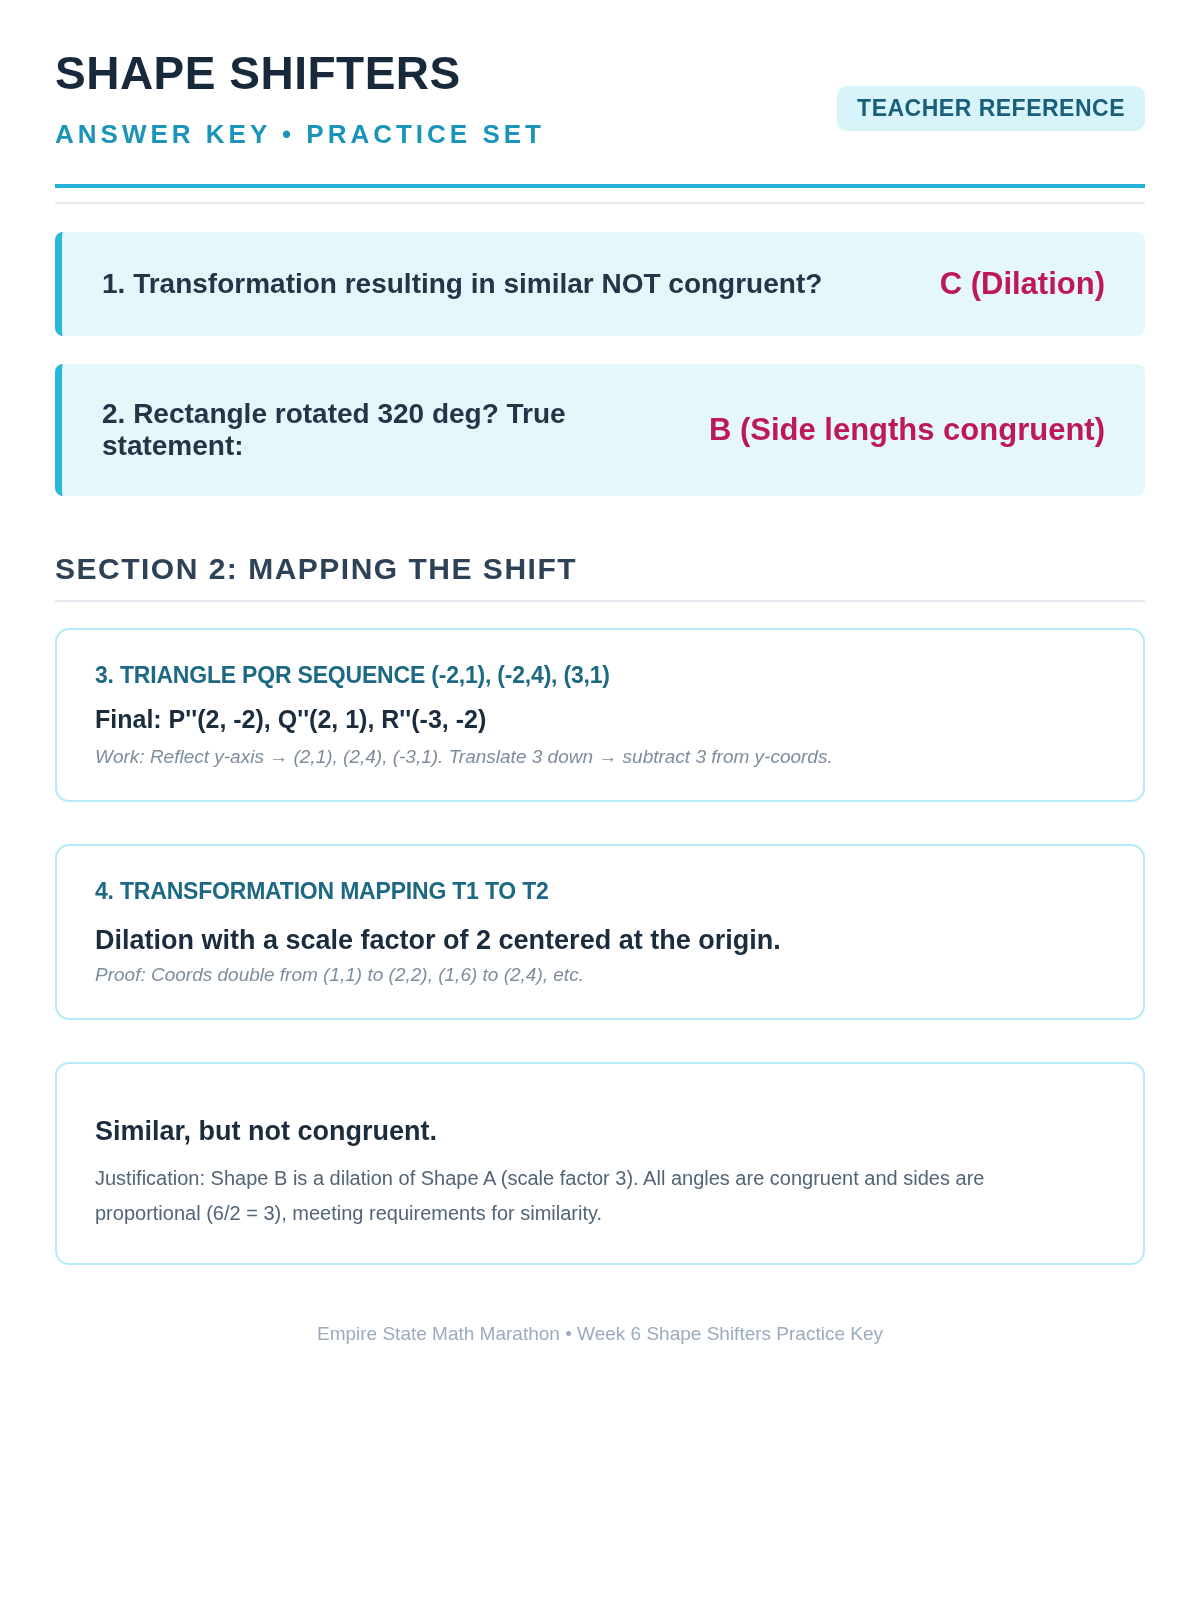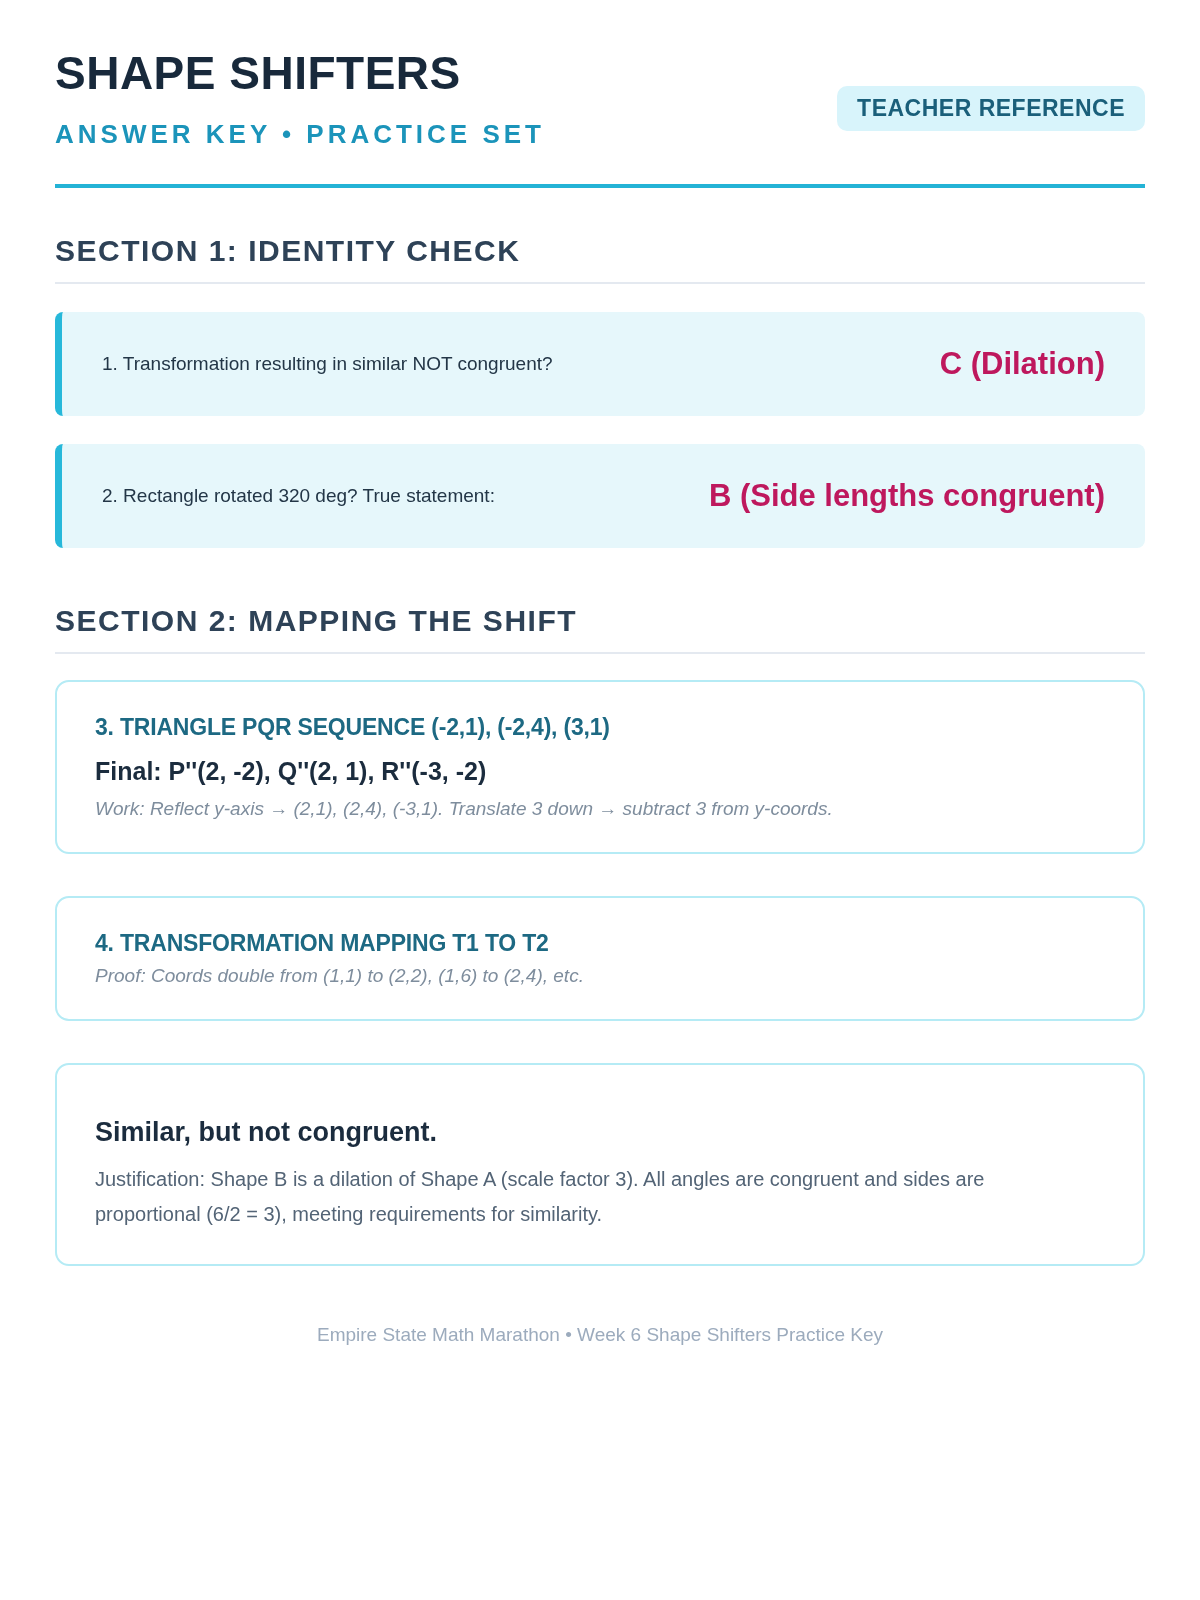--- a/index.html
+++ b/index.html
@@ -77,22 +77,22 @@
     background: #e6f7fb;
     border-left: 7px solid #27b8da;
     border-radius: 8px;
     padding: 34px 40px;
     display: flex;
     justify-content: space-between;
     align-items: center;
     gap: 24px;
   }
   .qa-question {
-    font-size: 19px;
-    font-weight: 400;
+    font-size: 28px;
+    font-weight: 700;
     color: #233647;
   }
   .qa-answer {
     font-size: 31px;
     font-weight: 700;
     color: #be185d;
     white-space: nowrap;
   }
 
   
@@ -153,21 +153,20 @@
 
   <div class="header-row">
     <div class="title-block">
       <h1 class="doc-title">SHAPE SHIFTERS</h1>
       <div class="doc-subtitle">ANSWER KEY • PRACTICE SET</div>
     </div>
     <div class="badge">TEACHER REFERENCE</div>
   </div>
   <hr class="top-divider">
 
-  <h2 class="section-heading">SECTION 1: IDENTITY CHECK</h2>
   <hr class="section-rule">
 
   <div class="qa-card">
     <div class="qa-question">1. Transformation resulting in similar NOT congruent?</div>
     <div class="qa-answer">C (Dilation)</div>
   </div>
 
   <div class="qa-card">
     <div class="qa-question">2. Rectangle rotated 320 deg? True statement:</div>
     <div class="qa-answer">B (Side lengths congruent)</div>
@@ -177,20 +176,21 @@
   <hr class="section-rule">
 
   <div class="answer-card">
     <div class="card-title">3. TRIANGLE PQR SEQUENCE (-2,1), (-2,4), (3,1)</div>
     <div class="card-final">Final: P''(2, -2), Q''(2, 1), R''(-3, -2)</div>
     <div class="card-note">Work: Reflect y-axis → (2,1), (2,4), (-3,1). Translate 3 down → subtract 3 from y-coords.</div>
   </div>
 
   <div class="answer-card">
     <div class="card-title">4. TRANSFORMATION MAPPING T1 TO T2</div>
+    <div class="card-answer">Dilation with a scale factor of 2 centered at the origin.</div>
     <div class="card-note" style="margin-top:8px;">Proof: Coords double from (1,1) to (2,2), (1,6) to (2,4), etc.</div>
   </div>
 
   <div class="answer-card">
     <div class="card-answer">Similar, but not congruent.</div>
     <div class="card-justification">Justification: Shape B is a dilation of Shape A (scale factor 3). All angles are congruent and sides are proportional (6/2 = 3), meeting requirements for similarity.</div>
   </div>
 
   <div class="footer-note">Empire State Math Marathon • Week 6 Shape Shifters Practice Key</div>
 

